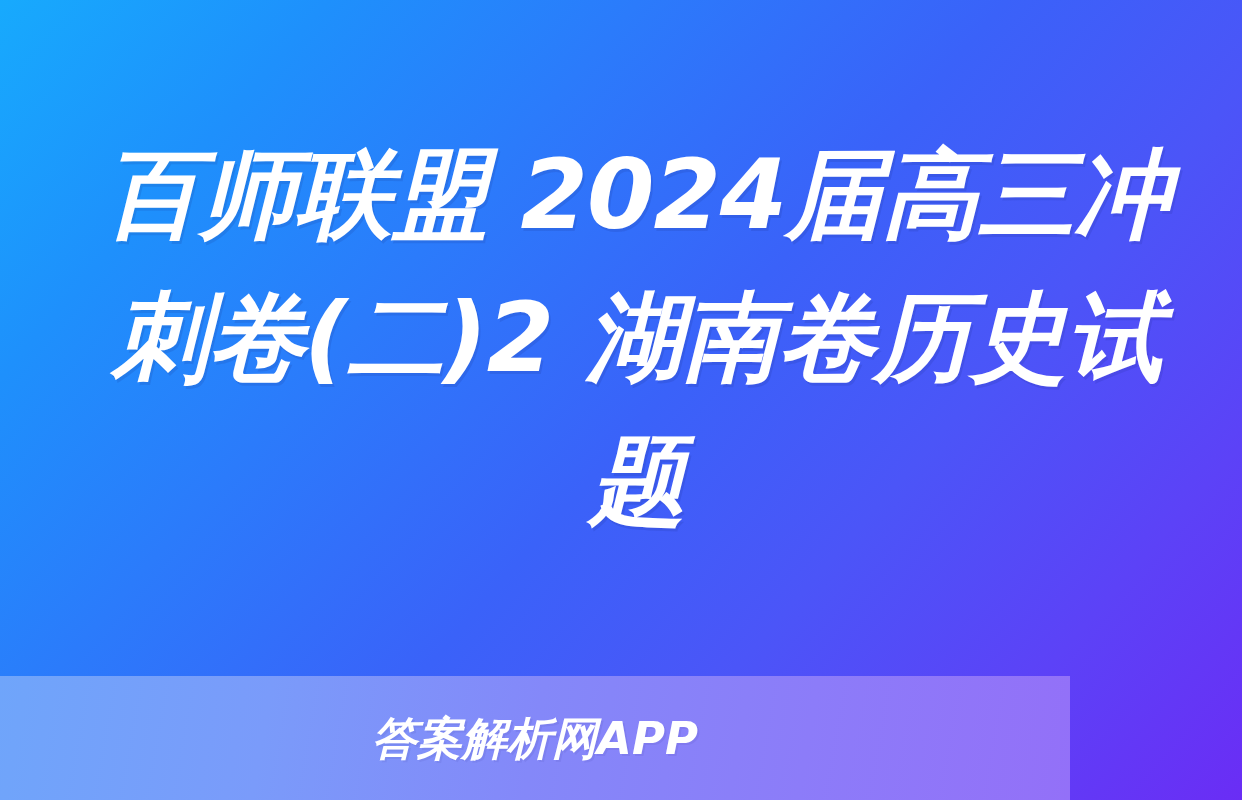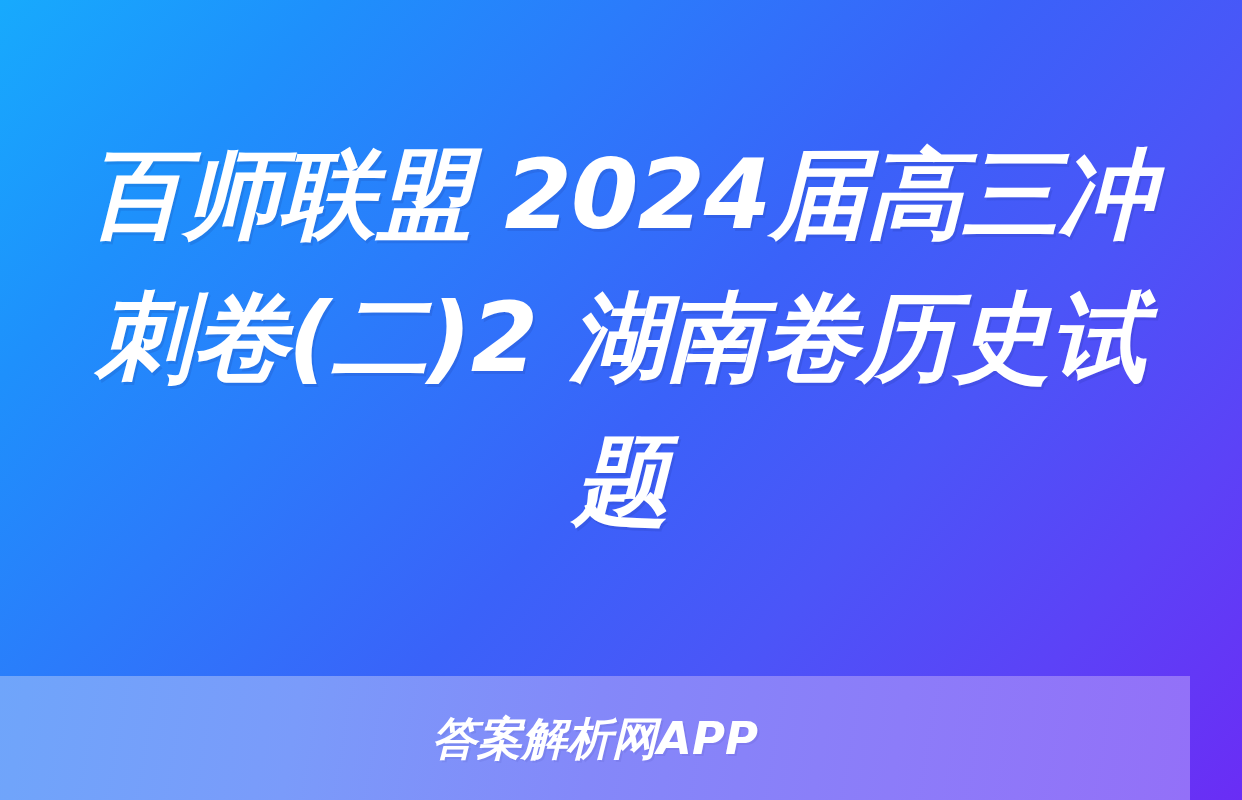--- a/index.html
+++ b/index.html
@@ -31,21 +31,21 @@
 
   
   .title-block {
     position: absolute;
     left: 0;
     top: 0;
     width: 1242px;
     height: 676px;
     display: flex;
     flex-direction: column;
-    align-items: center;
+    align-items: flex-end;
     justify-content: center;
     padding: 0 60px;
     box-sizing: border-box;
   }
 
   .title-text {
     width: 1090px;
     text-align: center;
     color: #ffffff;
     font-family: "DejaVu Sans", "Liberation Sans", sans-serif;
@@ -57,21 +57,21 @@
     word-break: break-all;
     text-shadow: 2px 3px 0 rgba(20, 40, 120, 0.13);
     -webkit-font-smoothing: antialiased;
   }
 
   
   .banner {
     position: absolute;
     left: 0;
     bottom: 0;
-    width: 1190px;
+    width: 1070px;
     height: 124px;
     display: flex;
     align-items: center;
     justify-content: center;
     background: linear-gradient(100deg,
         #6FA5FA 0%,
         #7A9BFA 25%,
         #8488F9 50%,
         #8C7CF9 75%,
         #9370F8 100%);

